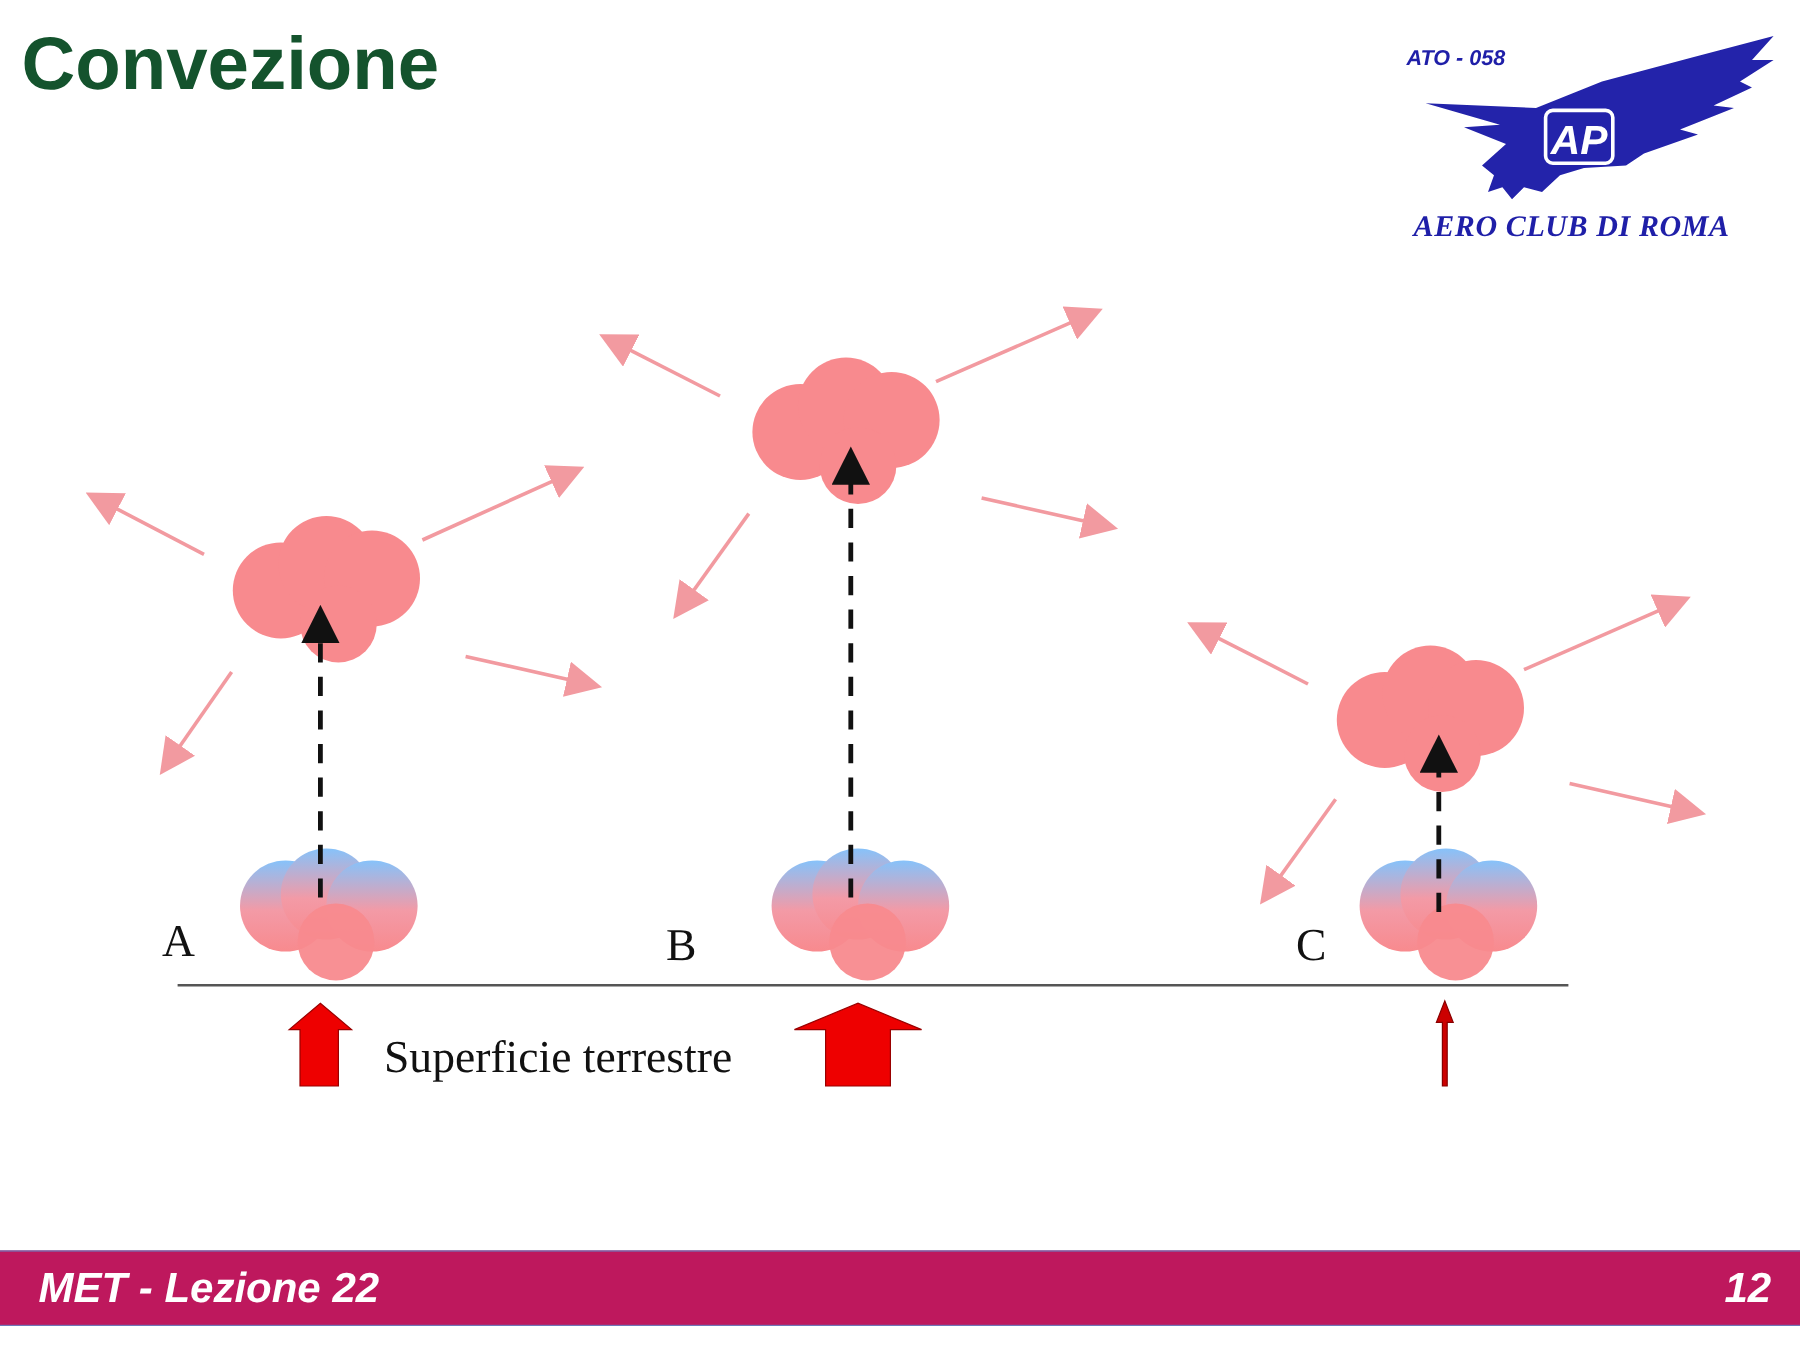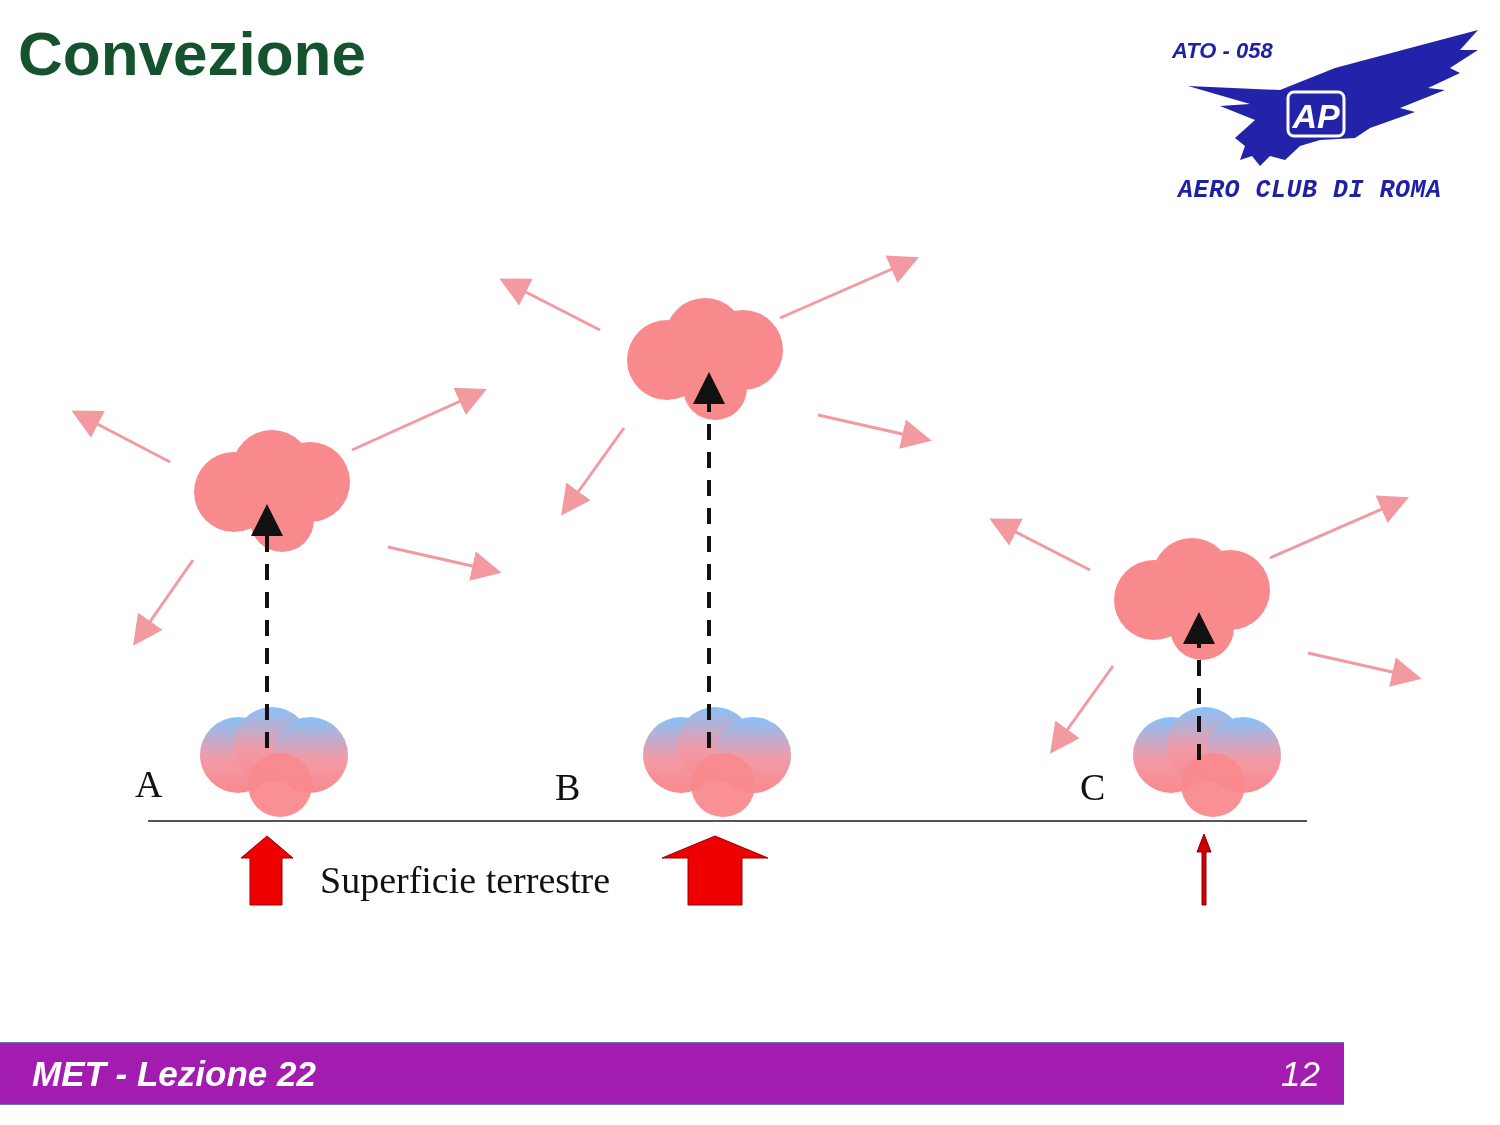--- a/index.html
+++ b/index.html
@@ -1,25 +1,25 @@
 <!DOCTYPE html>
 <html><head>
   <meta charset="utf-8">
   <style>
     html, body { margin: 0; padding: 0; }
     body { width: 1500px; height: 1125px; background: #ffffff; position: relative; overflow: hidden; font-family: "Liberation Sans", sans-serif; }
     .title { position: absolute; left: 18px; top: 14px; font-family: "Liberation Sans", sans-serif; font-weight: bold; font-size: 62px; color: #14532d; letter-spacing: 0px; margin: 0; line-height: 80px; }
     .logo { position: absolute; left: 1160px; top: 28px; width: 330px; height: 190px; }
-    .logo-ato { position: absolute; left: 12px; top: 10px; font-family: "Liberation Sans", sans-serif; font-weight: bold; font-style: italic; font-size: 22px; color: #1f1fa8; }
-    .logo-name { position: absolute; left: 18px; top: 148px; font-family: Liberation Mono, monospace; font-weight: 900; font-style: italic; font-size: 25px; color: #1f1fa8; white-space: nowrap; letter-spacing: 0.5px; }
+    .logo-ato { position: absolute; left: 12px; top: 10px; font-family: "Liberation Sans", sans-serif; font-weight: bold; font-style: italic; font-size: 18px; color: #1f1fa8; }
+    .logo-name { position: absolute; left: 18px; top: 148px; font-family: Liberation Serif, serif; font-weight: 900; font-style: italic; font-size: 25px; color: #1f1fa8; white-space: nowrap; letter-spacing: 0.5px; }
     .logo svg { position: absolute; left: 0; top: 0; }
     .diagram { position: absolute; left: 0; top: 230px; width: 1500px; height: 700px; }
-    .footer { position: absolute; left: 0; top: 1042px; width: 1344px; height: 61px; background: #a21caf; border-top: 1px solid #6f76b8; border-bottom: 1px solid #6f76b8; }
+    .footer { position: absolute; left: 0; top: 1042px; width: 1500px; height: 61px; background: #be185d; border-top: 1px solid #6f76b8; border-bottom: 1px solid #6f76b8; }
     .footer-left { position: absolute; left: 32px; top: 11px; color: #ffffff; font-family: "Liberation Sans", sans-serif; font-weight: bold; font-style: italic; font-size: 35px; }
-    .footer-right { position: absolute; right: 24px; top: 11px; color: #ffffff; font-family: "Liberation Sans", sans-serif; font-weight: normal; font-style: italic; font-size: 35px; }
+    .footer-right { position: absolute; right: 24px; top: 11px; color: #ffffff; font-family: "Liberation Sans", sans-serif; font-weight: bold; font-style: italic; font-size: 35px; }
     .lbl { font-family: "Liberation Serif", serif; font-size: 38px; fill: #111; }
   </style>
 </head>
 <body>
 
 <h1 class="title">Convezione</h1>
 
 <div class="logo">
   <svg width="330" height="150" viewBox="0 0 330 150">
     <path d="M28 58 L120 62 L175 40 L250 20 L318 2 L300 22 L318 22 L290 40 L300 45 L268 60 L285 62 L240 80 L255 84 L210 100 L195 110 L160 112 L140 118 L125 132 L110 128 L100 138 L92 128 L80 132 L85 118 L75 110 L95 92 L60 78 L90 76 Z" fill="#2323aa"></path>

